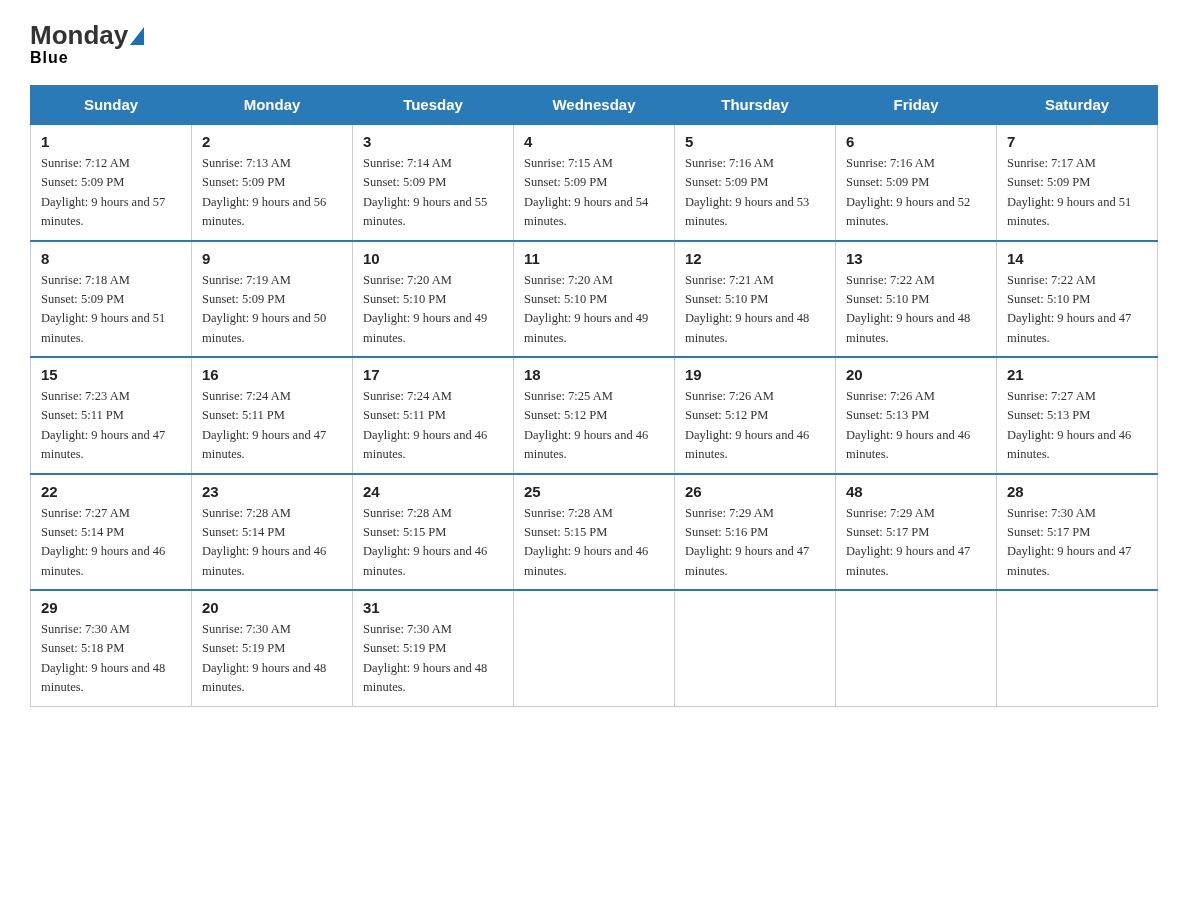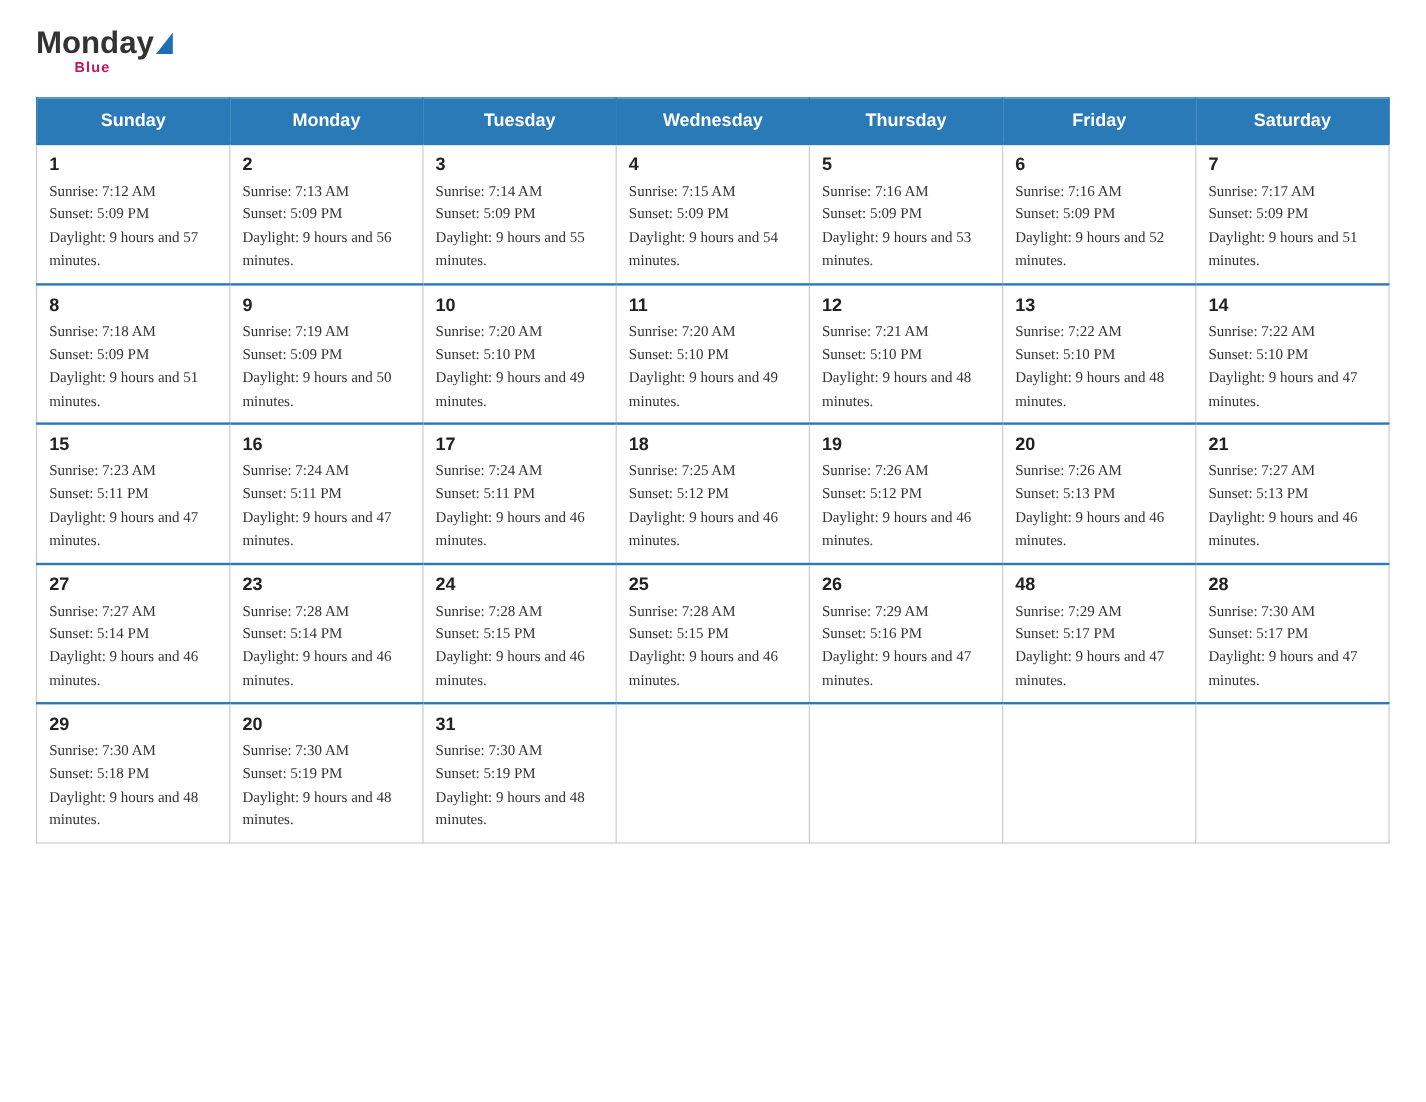--- a/index.html
+++ b/index.html
@@ -31,26 +31,25 @@
     .logo-general { color: #333; font-weight: bold; }
     .logo-triangle {
       width: 0;
       height: 0;
       border-left: 14px solid transparent;
       border-bottom: 18px solid #1a6fb5;
       display: inline-block;
       margin: 0 2px;
     }
     .logo-sub {
-      font-size: 12px;
-      color: #be185d;
+      font-size: 16px;
+      color: #000000;
       font-weight: bold;
       margin-top: -2px;
       letter-spacing: 1px;
-      margin-left: 32px;
     }
     .title-block {
       text-align: right;
     }
     .main-title {
       font-size: 52px;
       font-weight: bold;
       color: #222;
       line-height: 1.1;
     }
@@ -211,21 +210,21 @@
           <div class="day-num">20</div>
           <div class="day-info">Sunrise: 7:26 AM<br>Sunset: 5:13 PM<br>Daylight: 9 hours and 46 minutes.</div>
         </td>
         <td>
           <div class="day-num">21</div>
           <div class="day-info">Sunrise: 7:27 AM<br>Sunset: 5:13 PM<br>Daylight: 9 hours and 46 minutes.</div>
         </td>
       </tr>
       <tr>
         <td>
-          <div class="day-num">27</div>
+          <div class="day-num">22</div>
           <div class="day-info">Sunrise: 7:27 AM<br>Sunset: 5:14 PM<br>Daylight: 9 hours and 46 minutes.</div>
         </td>
         <td>
           <div class="day-num">23</div>
           <div class="day-info">Sunrise: 7:28 AM<br>Sunset: 5:14 PM<br>Daylight: 9 hours and 46 minutes.</div>
         </td>
         <td>
           <div class="day-num">24</div>
           <div class="day-info">Sunrise: 7:28 AM<br>Sunset: 5:15 PM<br>Daylight: 9 hours and 46 minutes.</div>
         </td>

